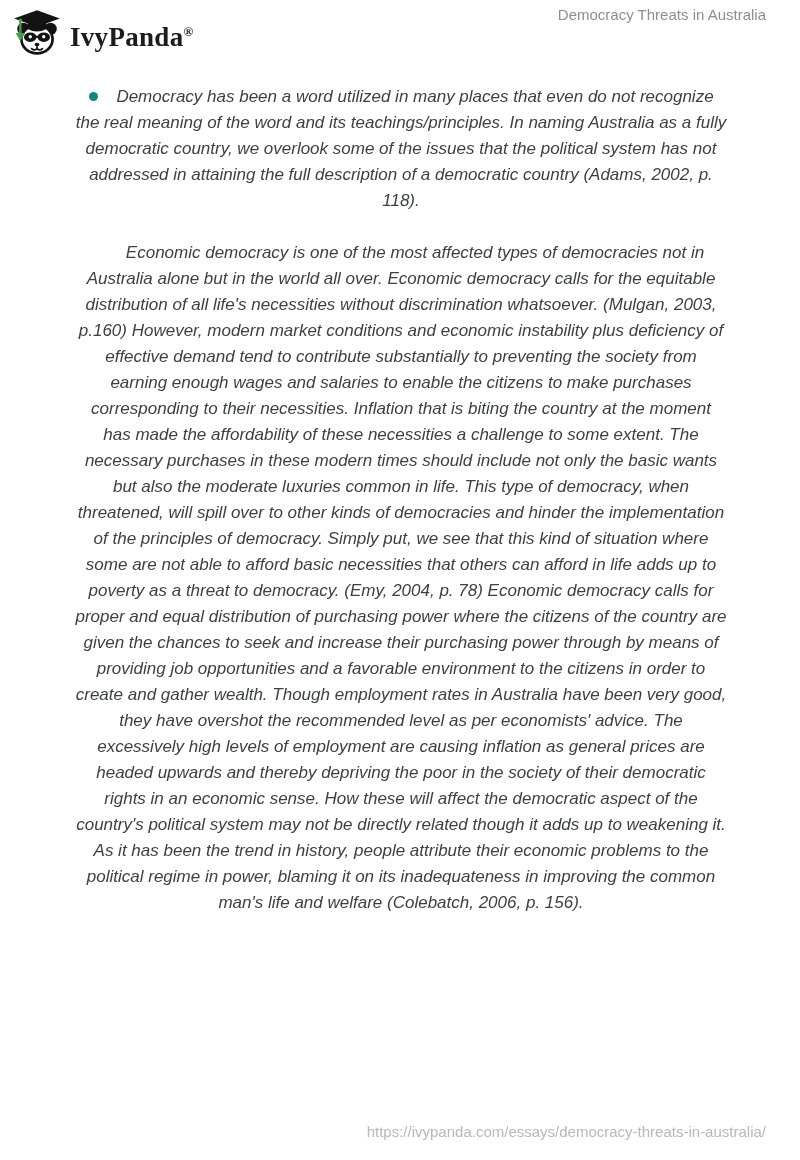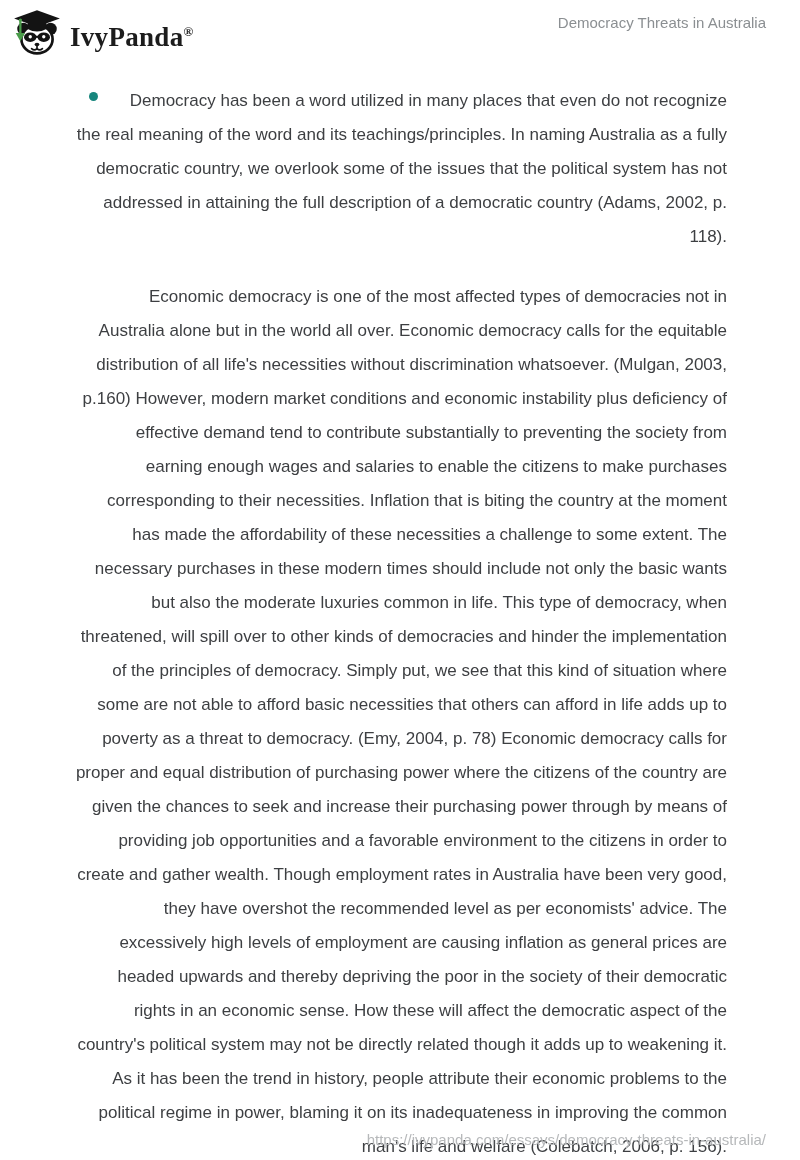--- a/index.html
+++ b/index.html
@@ -27,21 +27,20 @@
     font-weight: 700;
     font-size: 27px;
     color: #1c1c1c;
     letter-spacing: 0.3px;
     line-height: 50px;
   }
   .brand-name sup { font-size: 13px; font-weight: 700; vertical-align: super; }
   .doc-title {
     font-size: 15px;
     color: var(--muted-header, #8b8f92);
-    margin-top: 8px;
     white-space: nowrap;
   }
 
   
   main { padding: 0 72px 0 75px; }
 
   ul.bullets { list-style: none; margin: 12px 0 0 0; padding: 0; }
   ul.bullets li {
     position: relative;
     padding-left: 52px;
@@ -63,31 +62,32 @@
     line-height: 33px;
     font-weight: 700;
     color: var(--heading-text, #282828);
     letter-spacing: 0.2px;
   }
 
   p.body-para {
     margin: 26px 0 0 0;
     max-width: 652px;
     font-size: 17px;
-    line-height: 34px;
+    line-height: 26px;
     color: var(--body-text, #3d3d3d);
     text-indent: 28px;
-    text-align: right;
+    text-align: center;
+    font-style: italic;
   }
 
   
   .print-footer {
     position: absolute;
     right: 34px;
-    bottom: 12px;
+    bottom: 20px;
     font-size: 15px;
     color: var(--muted-footer, #b6b8ba);
     white-space: nowrap;
   }
 </style>
 </head>
 <body>
 
 <div class="page">
 

